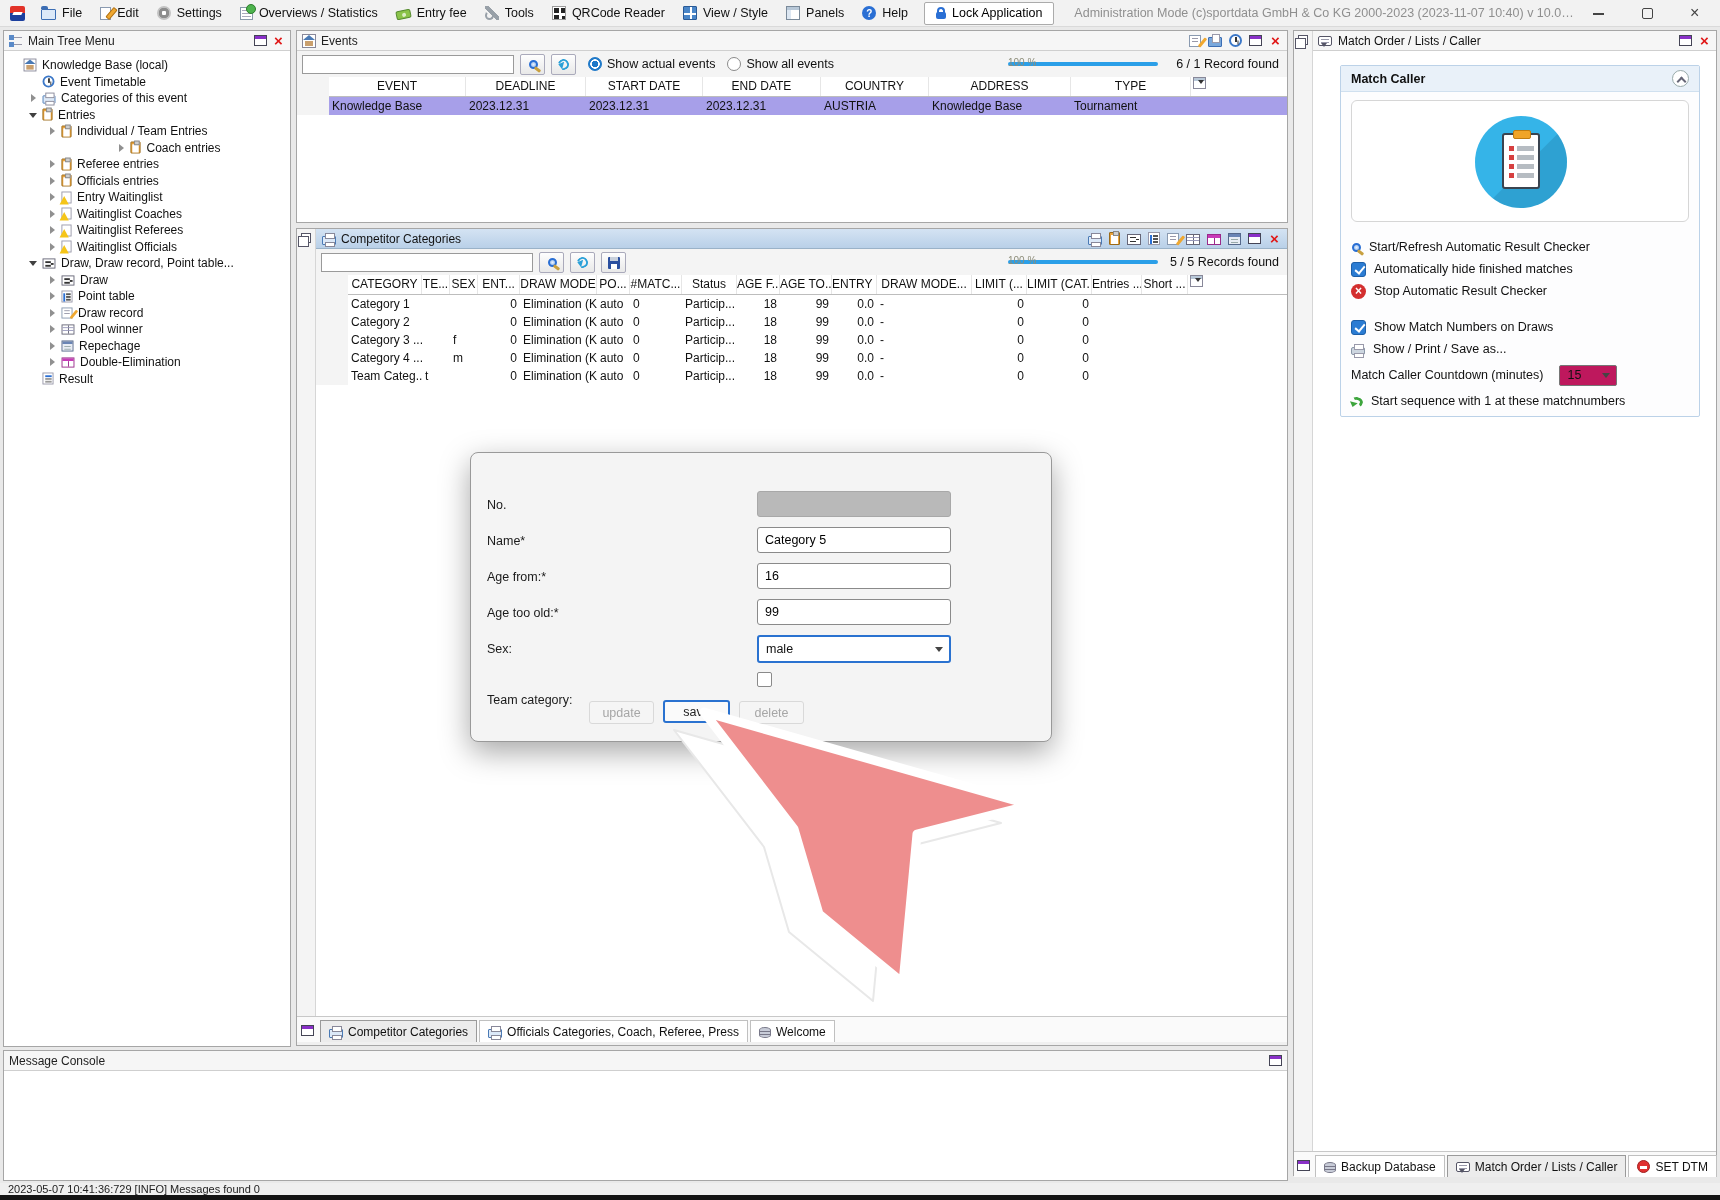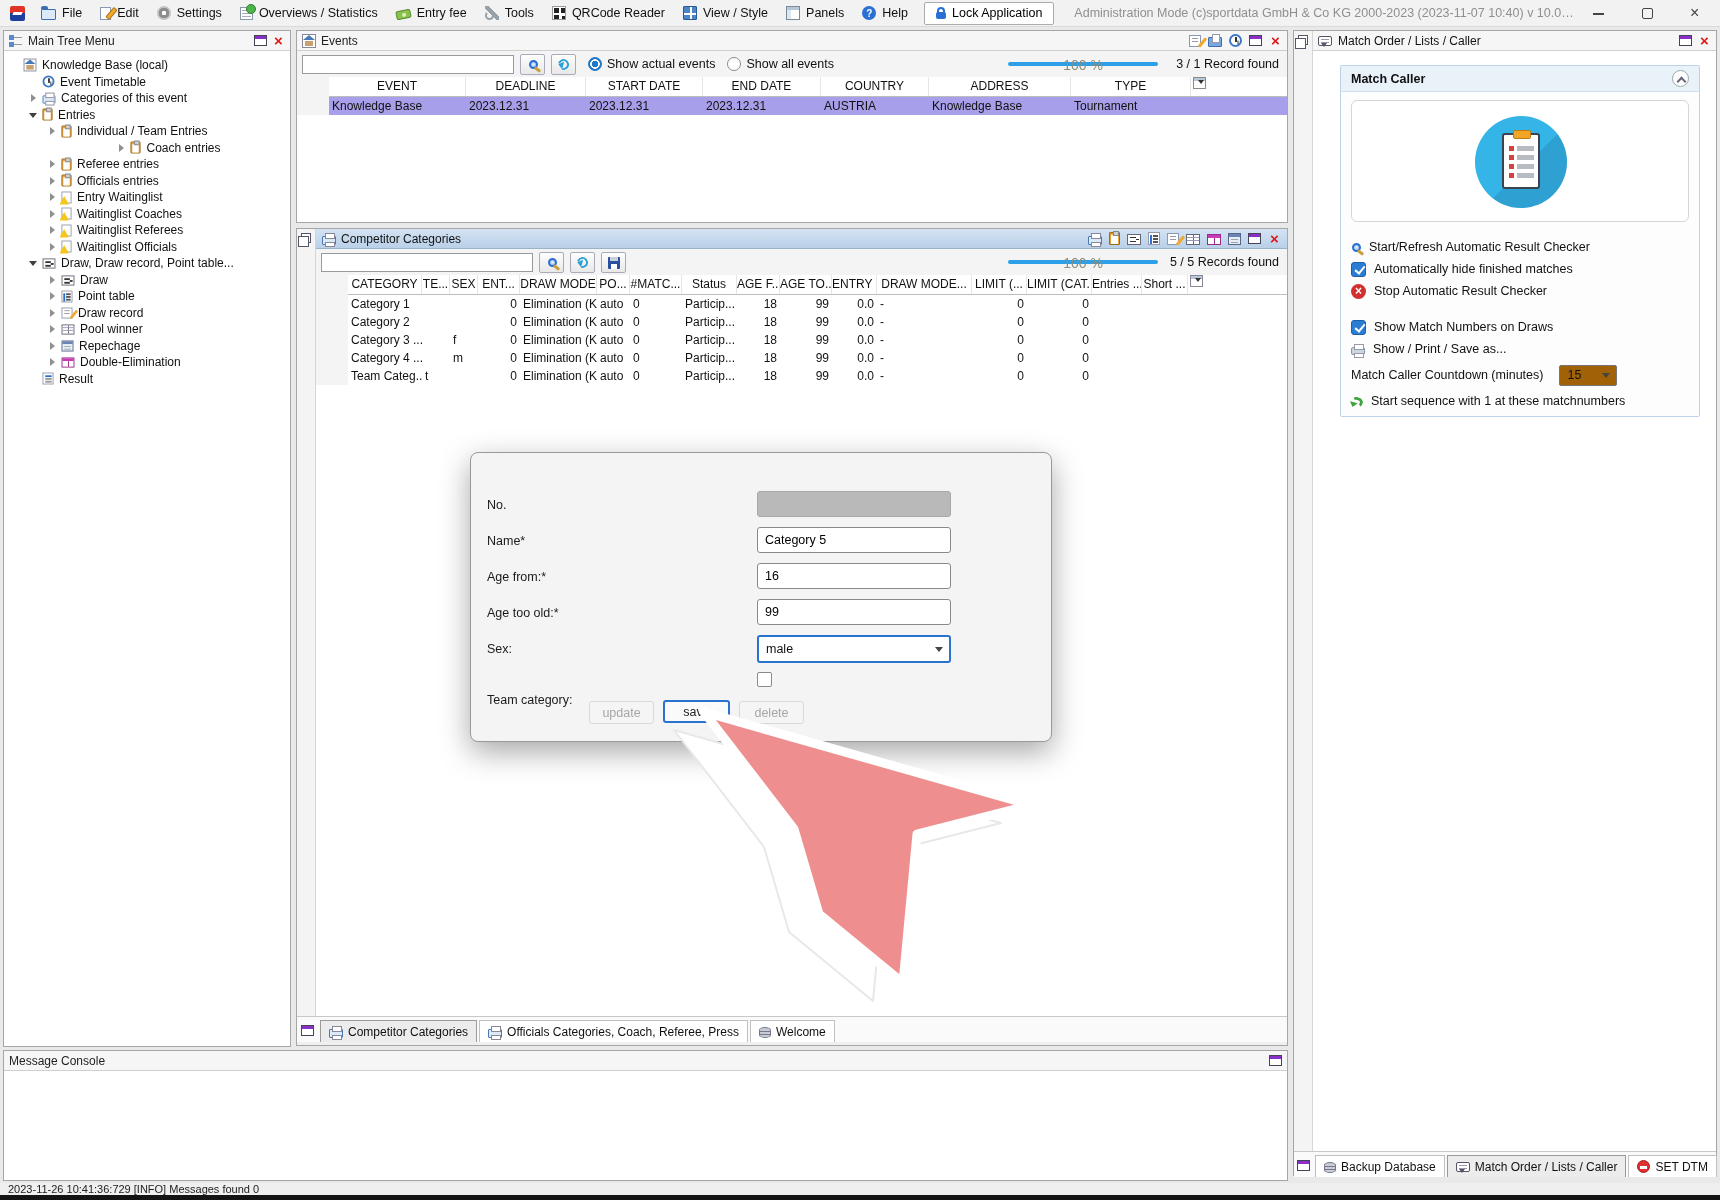--- a/index.html
+++ b/index.html
@@ -136,21 +136,21 @@
   .tree-row{display:flex;align-items:center;height:16.5px;font-size:12px;white-space:nowrap;}
   .tree-row .ic{margin-right:5px;transform:scale(.92);}
   
   .events-panel{left:296px;top:30px;width:992px;height:193px;display:flex;flex-direction:column;background:#f4f4f4;}
   .search-row{height:26px;display:flex;align-items:center;gap:6px;padding:0 5px;flex:none;}
   .search-input{width:212px;height:19px;border:1px solid #9a9a9a;background:#fff;font:12px "Liberation Sans",sans-serif;padding:0 4px;}
   .tool-btn{width:25px;height:21px;background:linear-gradient(#fefefe,#e8e8e8);border:1px solid #aab;border-radius:2px;display:flex;align-items:center;justify-content:center;}
   .radio-group{display:flex;align-items:center;gap:5px;margin-left:6px;font-size:12.5px;}
   .pbar-wrap{position:relative;width:150px;height:12px;margin-left:auto;}
   .pbar{position:absolute;left:0;right:0;top:4px;height:4px;background:#2b9fe8;border-radius:2px;}
-  .pbar-text{position:absolute;left:0;right:0;top:-1px;text-align:center;font-size:14px;color:#8d8d7a;}
+  .pbar-text{position:absolute;left:0;right:0;top:-1px;font-size:10px;color:#8d8d7a;}
   .rec-count{width:118px;text-align:right;font-size:12.5px;padding-right:3px;flex:none;}
   .dtable{background:#15803d;flex:none;margin-left:32px;}
   .thead{display:flex;align-items:stretch;background:#fff;border-bottom:1px solid #bdbdbd;height:20px;}
   .th{font-size:12px;text-align:center;line-height:19px;border-right:1px solid #e6e6e6;overflow:hidden;white-space:nowrap;flex:none;}
   .trow{display:flex;height:18px;background:#fff;}
   .td{font-size:12px;line-height:18px;padding:0 3px;overflow:hidden;white-space:nowrap;flex:none;}
   .td.r{text-align:right;}
   .trow.sel{background:#a79fe9;}
   .tfill{flex:1;background:#fff;}
 
@@ -173,21 +173,21 @@
   .mc-group{position:absolute;left:27px;top:14px;width:360px;height:352px;border:1px solid #bcd2e8;background:#fdfdfe;border-radius:2px;}
   .mc-header{height:26px;display:flex;align-items:center;background:#e9f1f9;border-bottom:1px solid #d0e0ef;padding:0 10px;font-weight:bold;font-size:12.5px;}
   .mc-illo{position:absolute;left:10px;top:34px;width:338px;height:122px;border:1px solid #d6d6d6;border-radius:6px;background:#fff;}
   .mc-circle{position:absolute;left:123px;top:15px;width:92px;height:92px;border-radius:50%;background:#35b4e8;overflow:hidden;}
   .mc-circle::after{content:"";position:absolute;left:30%;top:44%;width:120%;height:120%;background:rgba(15,75,110,.18);transform:rotate(45deg);}
   .mc-clip{position:absolute;left:27px;top:17px;width:38px;height:56px;background:#fff;border:2px solid #3a4450;border-radius:3px;z-index:2;}
   .mc-clip::before{content:"";position:absolute;left:50%;top:-5px;width:16px;height:7px;margin-left:-8px;background:#f0a428;border:1px solid #c07c10;border-radius:2px;}
   .crow{position:absolute;left:5px;right:4px;height:5px;background:linear-gradient(90deg,#d64040 0 5px,rgba(0,0,0,0) 5px 8px,#b6bcc2 8px 100%);}
   .crow:nth-child(1){top:11px}.crow:nth-child(2){top:20px}.crow:nth-child(3){top:29px}.crow:nth-child(4){top:38px}
   .mc-row{position:absolute;left:10px;right:8px;height:18px;display:flex;align-items:center;gap:8px;font-size:12.5px;white-space:nowrap;}
-  .mc-combo{width:58px;height:21px;border:1px solid #767676;border-radius:2px;background:#a16207;display:flex;align-items:center;margin-left:8px;}
+  .mc-combo{width:58px;height:21px;border:1px solid #767676;border-radius:2px;background:#be185d;display:flex;align-items:center;margin-left:8px;}
   .mc-combo .val{flex:1;padding-left:7px;font-size:12.5px;}
   .dd-arrow{width:0;height:0;border-left:4px solid transparent;border-right:4px solid transparent;border-top:5px solid #444;margin-right:6px;}
   .rp-tabs{position:absolute;left:0;right:0;top:1120px;height:26px;background:#fafafa;border-top:1px solid #c8c8c8;display:flex;align-items:flex-end;gap:2px;padding:0 2px 0 3px;}
   .rp-tabs .maxwin-icon{margin:0 3px 6px 0;}
 
   
   .console-panel{left:3px;top:1050px;width:1285px;height:131px;display:flex;flex-direction:column;}
   .console-body{flex:1;background:#fff;}
 
   
@@ -414,21 +414,21 @@
         <span>Show actual events</span>
       </span>
       <span class="radio-group">
         <span class="radio"></span>
         <span>Show all events</span>
       </span>
       <span class="pbar-wrap">
         <span class="pbar"></span>
         <span class="pbar-text">100 %</span>
       </span>
-      <span class="rec-count">3 / 1 Record found</span>
+      <span class="rec-count">6 / 1 Record found</span>
     </div>
     <div class="dtable">
         <div class="thead">
           <div class="th" style="width: 137px;">EVENT</div>
           <div class="th" style="width: 120px;">DEADLINE</div>
           <div class="th" style="width: 117px;">START DATE</div>
           <div class="th" style="width: 118px;">END DATE</div>
           <div class="th" style="width: 108px;">COUNTRY</div>
           <div class="th" style="width: 142px;">ADDRESS</div>
           <div class="th" style="width: 120px;">TYPE</div>
@@ -697,21 +697,21 @@
 
   <div class="panel console-panel">
     <div class="ptitle">
       <span>Message Console</span>
       <span class="sp"></span>
       <span class="ic maxwin-icon"></span>
     </div>
     <div class="console-body"></div>
   </div>
 
-  <div class="statusbar">2023-11-26 10:41:36:729 [INFO] Messages found 0</div>
+  <div class="statusbar">2023-05-07 10:41:36:729 [INFO] Messages found 0</div>
   <div class="black-strip"></div>
 
   <div class="dialog">
     <span class="dlg-label" style="top:45px">No.</span>
     <input class="dlg-input disabled" style="top: 38px;" disabled="" value="">
     <span class="dlg-label" style="top:81px">Name*</span>
     <input class="dlg-input" style="top: 74px;" value="Category 5">
     <span class="dlg-label" style="top:117px">Age from:*</span>
     <input class="dlg-input" style="top: 110px;" value="16">
     <span class="dlg-label" style="top:153px">Age too old:*</span>

